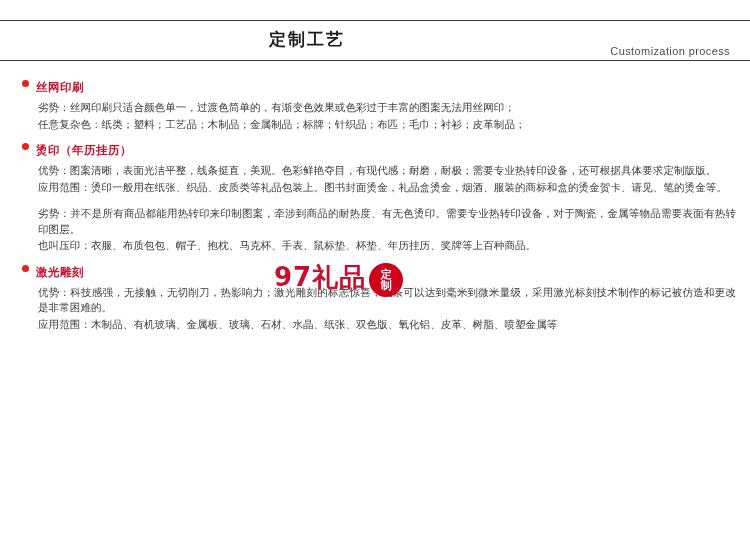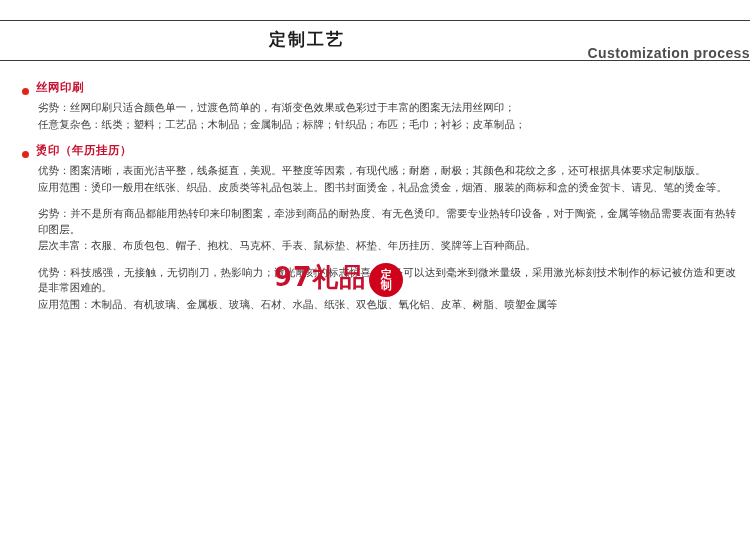--- a/index.html
+++ b/index.html
@@ -42,38 +42,38 @@
     width: 614px;
     text-align: center;
     font-size: 17px;
     font-weight: bold;
     letter-spacing: 2px;
     color: #1d1d1d;
   }
   .header-subtitle {
     position: absolute;
     top: 45px;
-    right: 0;
-    font-size: 14px;
-    font-weight: bold;
+    right: 20px;
+    font-size: 11px;
+    font-weight: normal;
     letter-spacing: 0.4px;
     color: #4d4d4d;
   }
   
   .content {
     position: relative;
     padding: 12px 14px 0 22px;
   }
   .section {
     margin-bottom: 11px;
   }
   .section-head {
     position: relative;
     display: flex;
-    align-items: flex-end;
+    align-items: flex-start;
     margin-bottom: 5px;
   }
   .bullet {
     width: 7px;
     height: 7px;
     border-radius: 50%;
     background: #e2231a;
     margin-right: 7px;
     flex: none;
   }
@@ -146,30 +146,34 @@
       </div>
       <p class="para">劣势：丝网印刷只适合颜色单一，过渡色简单的，有渐变色效果或色彩过于丰富的图案无法用丝网印；</p>
       <p class="para">任意复杂色：纸类；塑料；工艺品；木制品；金属制品；标牌；针织品；布匹；毛巾；衬衫；皮革制品；</p>
     </div>
 
     <div class="section">
       <div class="section-head">
         <span class="bullet"></span>
         <span class="section-title">烫印（年历挂历）</span>
       </div>
-      <p class="para">优势：图案清晰，表面光洁平整，线条挺直，美观。平整度等因素，有现代感；耐磨，耐极；其颜色和花纹之多，还可根据具体要求定制版版。</p>
+      <p class="para">优势：图案清晰，表面光洁平整，线条挺直，美观。色彩鲜艳夺目，有现代感；耐磨，耐极；需要专业热转印设备，还可根据具体要求定制版版。</p>
       <p class="para">应用范围：烫印一般用在纸张、织品、皮质类等礼品包装上。图书封面烫金，礼品盒烫金，烟酒、服装的商标和盒的烫金贺卡、请见、笔的烫金等。</p>
     </div>
 
     <div class="section">
       <p class="para">劣势：并不是所有商品都能用热转印来印制图案，牵涉到商品的耐热度、有无色烫印。需要专业热转印设备，对于陶瓷，金属等物品需要表面有热转印图层。</p>
-      <p class="para">层次丰富：衣服、布质包包、帽子、抱枕、马克杯、手表、鼠标垫、杯垫、年历挂历、奖牌等上百种商品。</p>
+      <p class="para">也叫压印：衣服、布质包包、帽子、抱枕、马克杯、手表、鼠标垫、杯垫、年历挂历、奖牌等上百种商品。</p>
     </div>
 
     <div class="section">
+      <div class="section-head">
+        <span class="bullet"></span>
+        <span class="section-title">激光雕刻</span>
+      </div>
       <p class="para">优势：科技感强，无接触，无切削刀，热影响力；激光雕刻的标志惊喜，线条可以达到毫米到微米量级，采用激光标刻技术制作的标记被仿造和更改是非常困难的。</p>
       <p class="para">应用范围：木制品、有机玻璃、金属板、玻璃、石材、水晶、纸张、双色版、氧化铝、皮革、树脂、喷塑金属等</p>
     </div>
 
   </div>
 
   <div class="watermark">
     <span class="wm-text">97礼品</span>
     <span class="wm-seal">
       <span>定</span>

